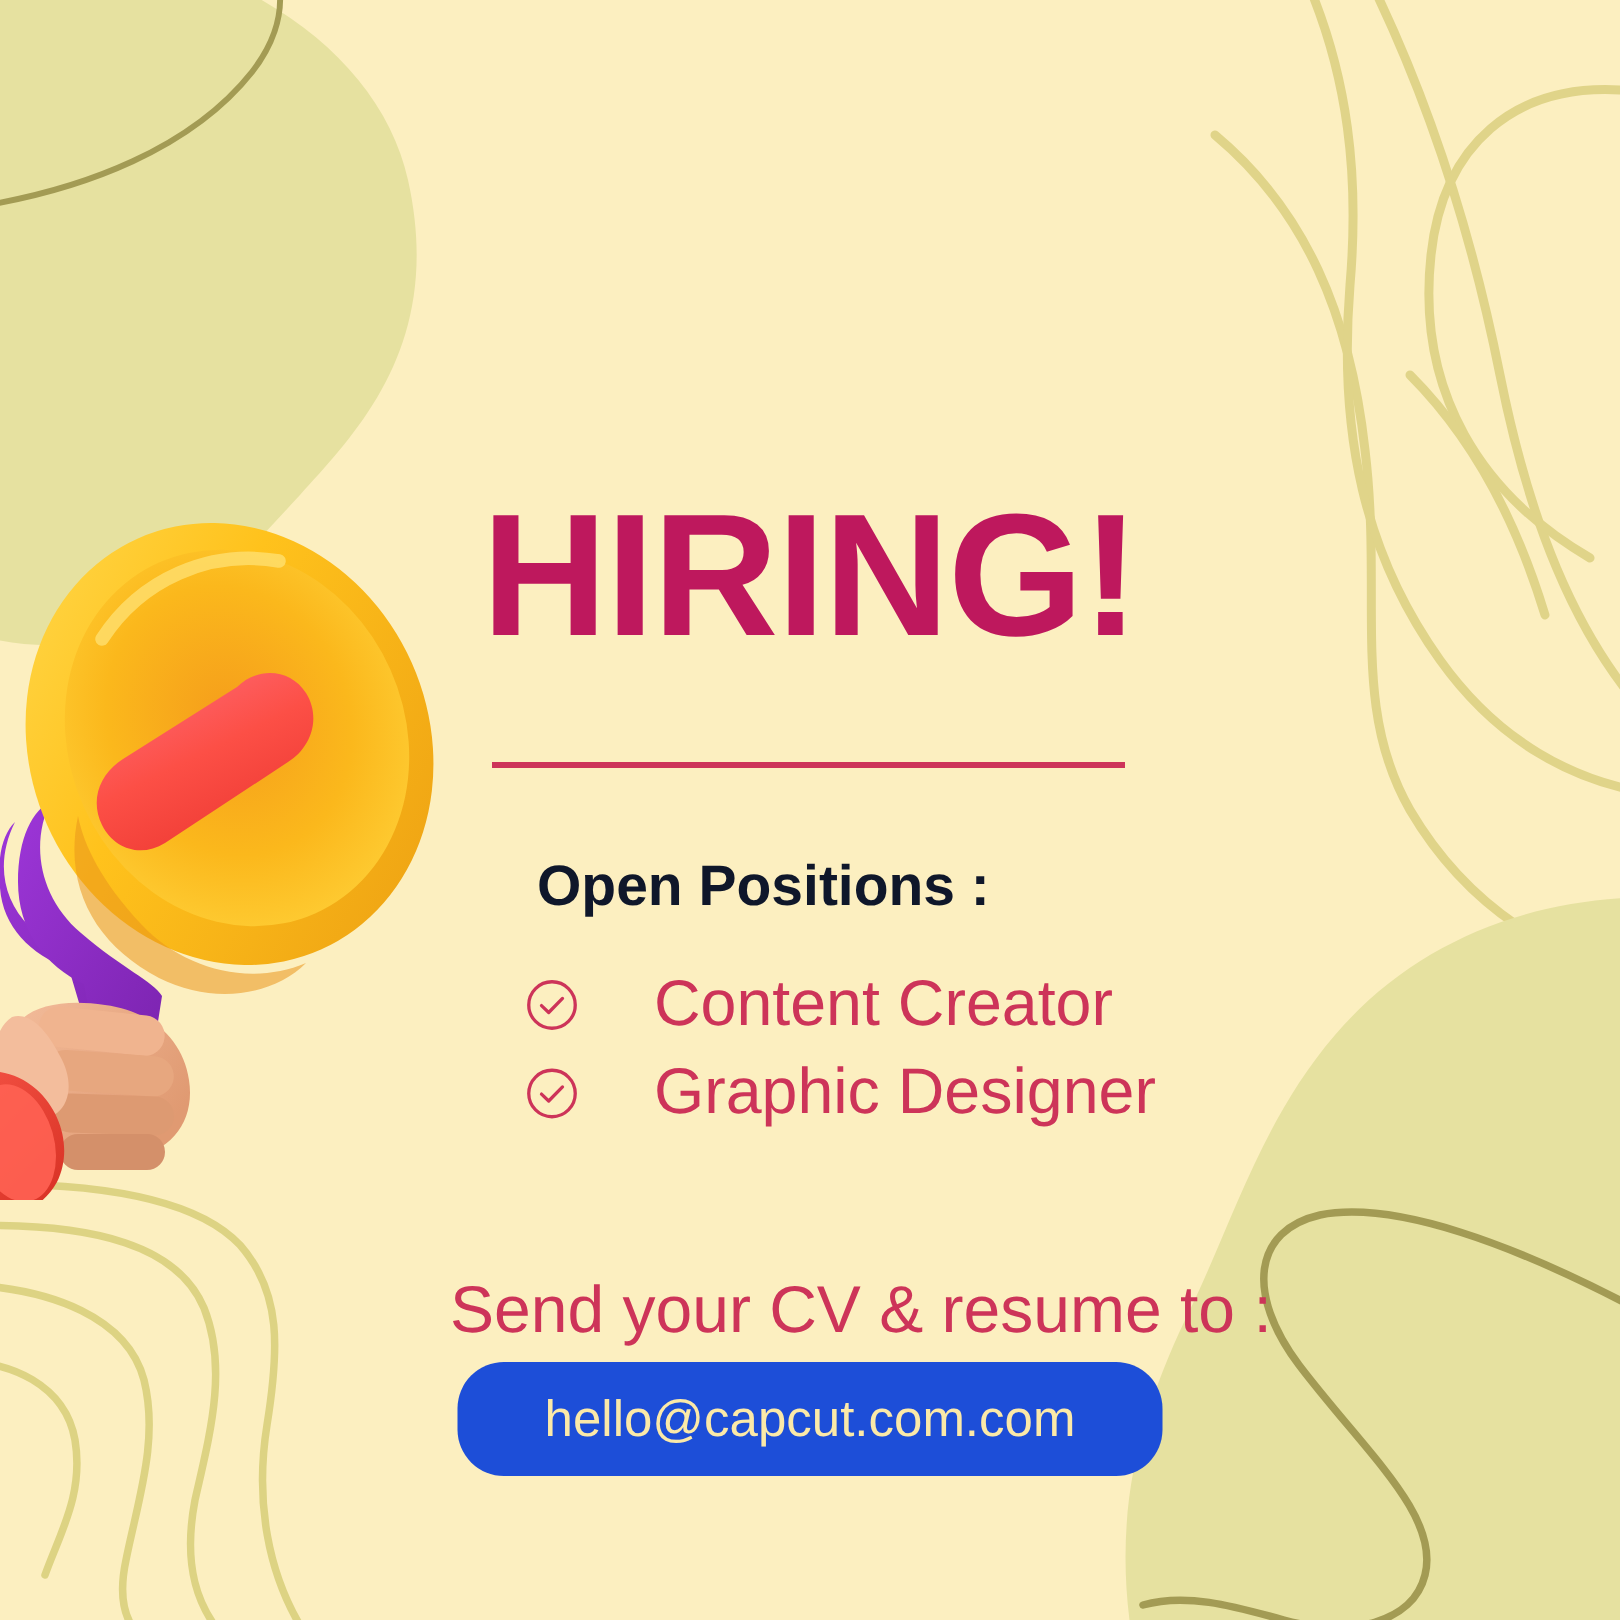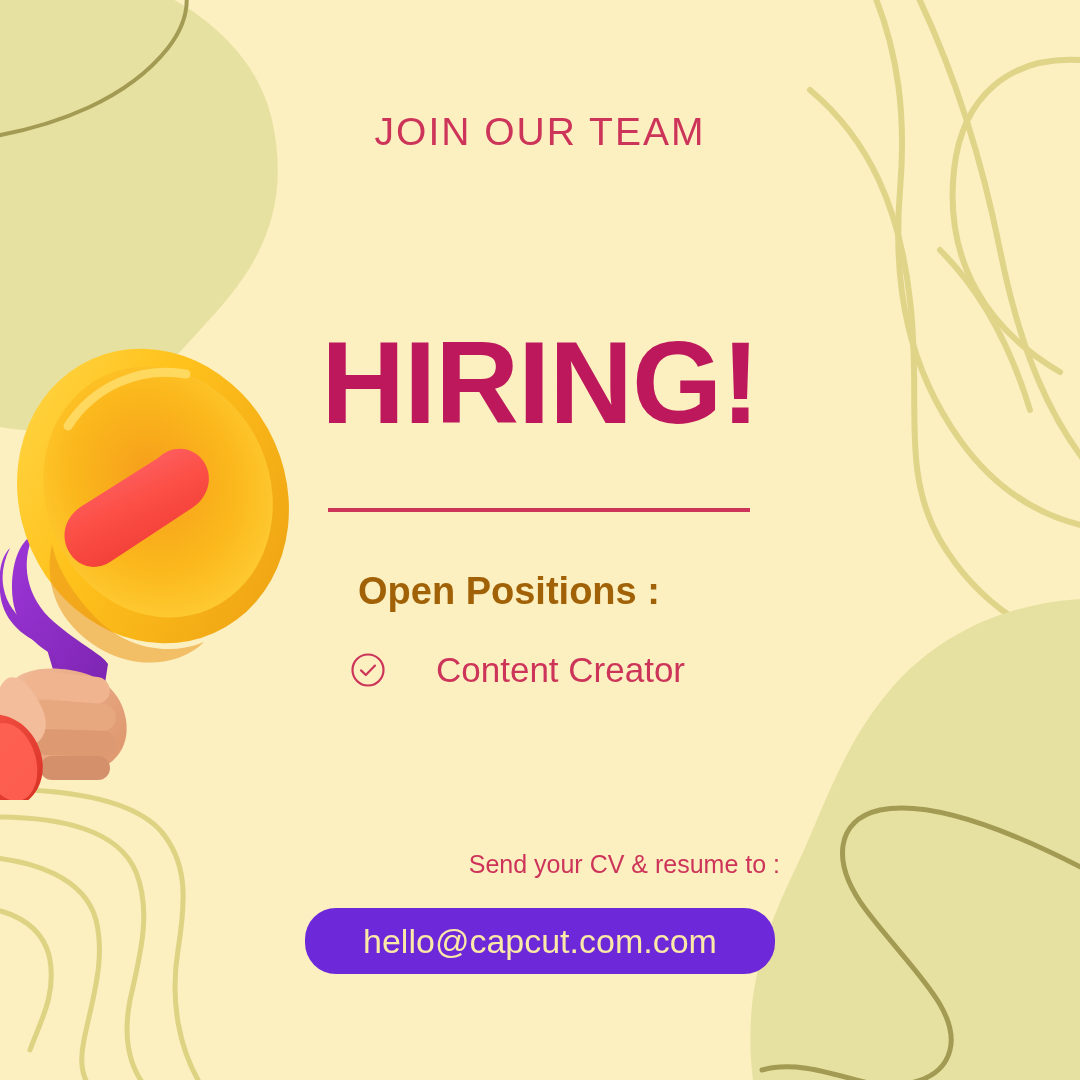--- a/index.html
+++ b/index.html
@@ -101,21 +101,21 @@
     height: 4px;
     background: #cd3459;
   }
 
   .section-title {
     position: absolute;
     top: 572px;
     left: 58px;
     font-size: 38px;
     font-weight: 700;
-    color: #a16207;
+    color: #0f172a;
     line-height: 1;
     white-space: nowrap;
   }
 
   #positions {
     position: absolute;
     top: 640px;
     left: 50px;
     width: 430px;
   }
@@ -128,48 +128,48 @@
 
   .check-icon {
     width: 36px;
     height: 36px;
     flex: 0 0 36px;
     display: block;
   }
 
   .position-label {
     margin-left: 50px;
-    font-size: 35px;
+    font-size: 43px;
     font-weight: 400;
     color: #cd3459;
     line-height: 1;
     white-space: nowrap;
   }
 
   .cta-line {
     position: absolute;
     top: 852px;
     left: 0;
     width: 480px;
-    text-align: right;
-    font-size: 25px;
+    text-align: left;
+    font-size: 44px;
     font-weight: 400;
     color: #cd3459;
     line-height: 1;
     white-space: nowrap;
   }
 
   .email-pill {
     position: absolute;
     top: 908px;
     left: 5px;
     width: 470px;
-    height: 66px;
+    height: 76px;
     border-radius: 31px;
-    background: #6d28d9;
+    background: #1d4ed8;
     display: flex;
     align-items: center;
     justify-content: center;
     box-sizing: border-box;
   }
 
   .email-text {
     font-size: 34px;
     font-weight: 400;
     color: #fbe9a8;
@@ -281,39 +281,45 @@
     <path fill="#f3bd9c" d="M 18,348 C 6,356 2,378 10,396 C 18,414 36,420 48,412
              C 58,404 58,388 50,374 C 42,358 30,344 18,348 Z"></path>
 
     <path fill="url(#sleeveGrad)" d="M -20,392 C -6,380 18,382 34,396 C 52,412 58,438 48,458
              C 36,480 8,488 -16,478 L -40,470 L -40,398 Z"></path>
     <ellipse cx="20" cy="432" rx="26" ry="40" transform="rotate(-16 20 432)" fill="#ff6253" opacity="0.9"></ellipse>
   </svg>
 
   <div id="content">
 
-    <div class="eyebrow">JOIN OUR TEAM</div>
 
 
     <div class="headline-2">HIRING!</div>
 
     <div class="divider"></div>
 
     <div class="section-title">Open Positions :</div>
 
     <div id="positions">
 
       <div class="position-row">
         <svg class="check-icon" viewBox="0 0 36 36">
           <circle cx="18" cy="18" r="15.5" fill="none" stroke="#cd3459" stroke-width="2.2"></circle>
           <path d="M 11 18.4 L 15.8 23 L 25 13.6" fill="none" stroke="#cd3459" stroke-width="2.2" stroke-linecap="round" stroke-linejoin="round"></path>
         </svg>
         <span class="position-label">Content Creator</span>
       </div>
 
+      <div class="position-row">
+        <svg class="check-icon" viewBox="0 0 36 36">
+          <circle cx="18" cy="18" r="15.5" fill="none" stroke="#cd3459" stroke-width="2.2"></circle>
+          <path d="M 11 18.4 L 15.8 23 L 25 13.6" fill="none" stroke="#cd3459" stroke-width="2.2" stroke-linecap="round" stroke-linejoin="round"></path>
+        </svg>
+        <span class="position-label">Graphic Designer</span>
+      </div>
 
 
     </div>
 
     <div class="cta-line">Send your CV &amp; resume to :</div>
 
     <div class="email-pill">
       <span class="email-text">hello@capcut.com.com</span>
     </div>
 

